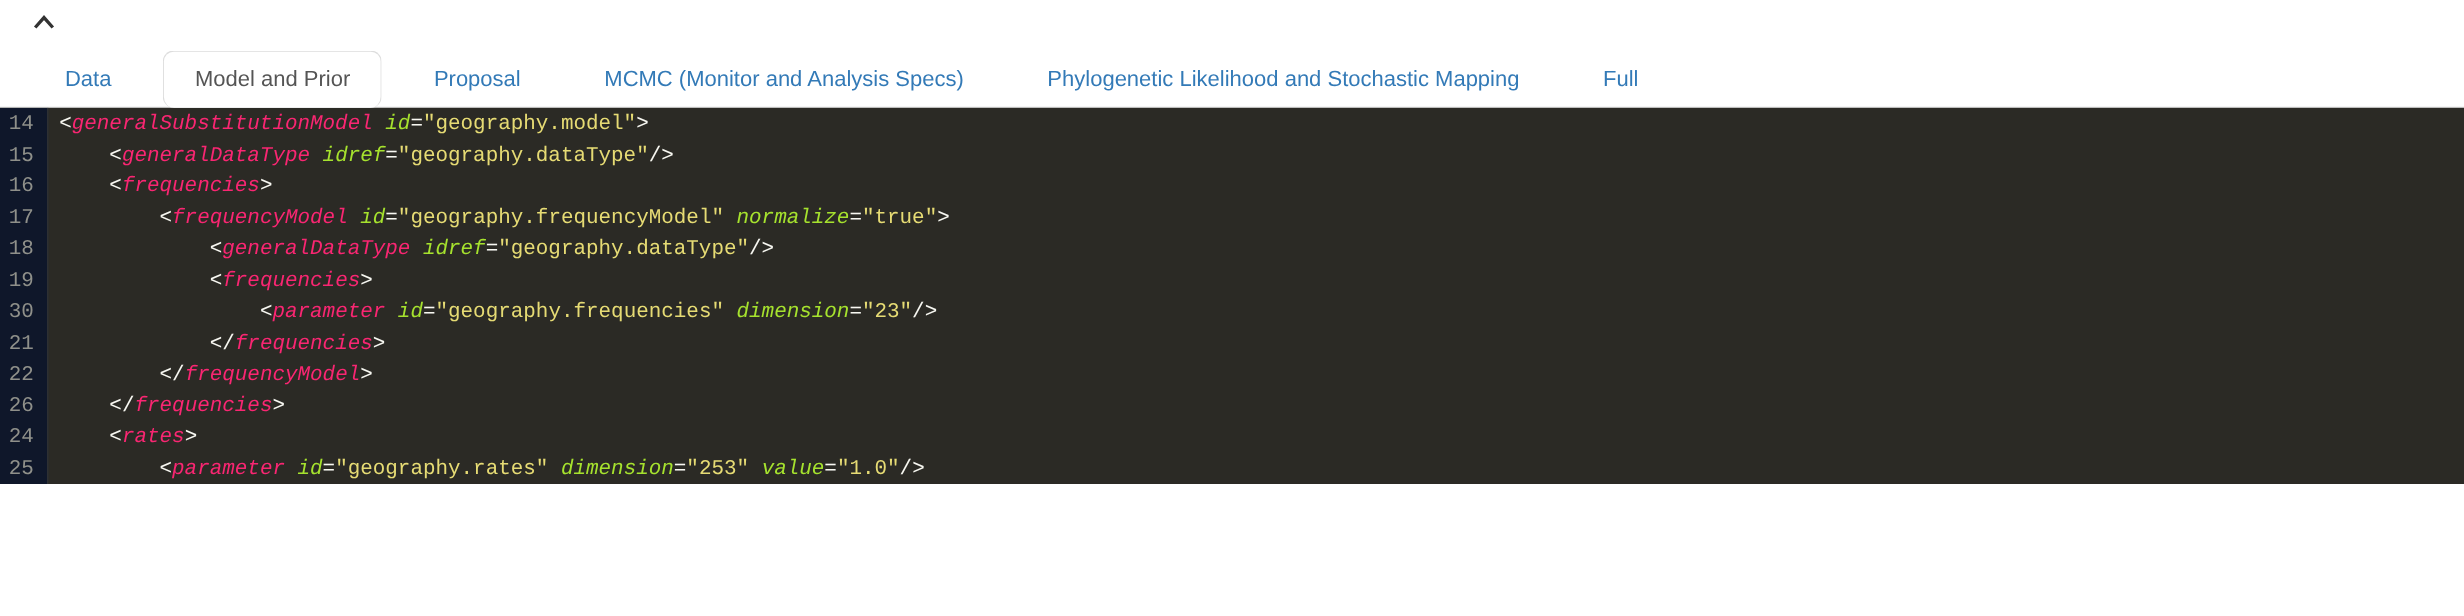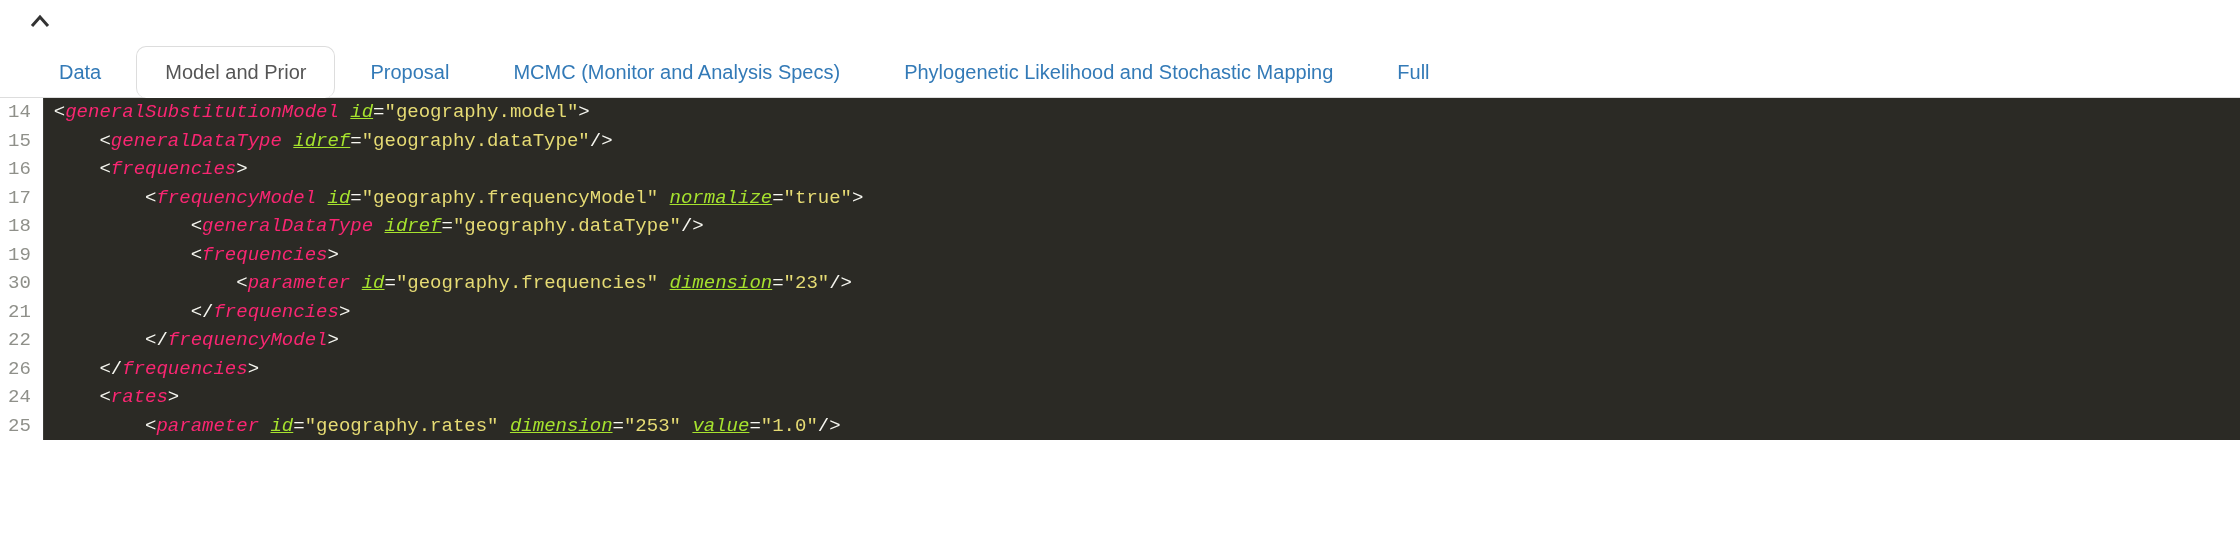--- a/index.html
+++ b/index.html
@@ -22,21 +22,21 @@
     }
     .title {
       font-weight: 700;
       font-size: 25px;
       color: #333;
     }
     .tabs {
       display: flex;
       padding: 10px 30px 0 30px;
       border-bottom: 1px solid #ddd;
-      gap: 0;
+      gap: 12px;
     }
     .tab {
       padding: 14px 28px;
       color: #337ab7;
       cursor: pointer;
       border: 1px solid transparent;
       border-bottom: none;
       border-top-left-radius: 6px;
       border-top-right-radius: 6px;
       margin-bottom: -1px;
@@ -52,36 +52,36 @@
     .editor {
       display: flex;
       background: #2b2a25;
       color: #f8f8f2;
       font-family: "SFMono-Regular", Consolas, "Liberation Mono", Menlo, monospace;
       font-size: 19px;
       line-height: 1.5;
       overflow: hidden;
     }
     .gutter {
-      background: #ffffff;
+      background: #0f172a;
       color: #8f908a;
       text-align: right;
       padding: 0 10px 0 6px;
       user-select: none;
       border-right: 1px solid #3c3c38;
     }
     .gutter div { padding: 0 2px; }
     .code {
       padding: 0 10px;
       white-space: pre;
     }
     .code-line { min-height: 1.5em; }
     .punct { color: #f8f8f2; }
     .tagname { color: #f92672; font-style: italic; }
-    .attrname { color: #a6e22e; font-style: italic; text-decoration: underline; }
+    .attrname { color: #a6e22e; font-style: italic; }
     .attrval { color: #e6db74; }
   </style>
 </head>
 <body>
 
 <div class="header">
   <span class="chevron-icon">
     <svg width="20" height="14" viewBox="0 0 20 14">
         <path d="M2 12 L10 3 L18 12" stroke="#333" stroke-width="3" fill="none"></path>
       </svg>

